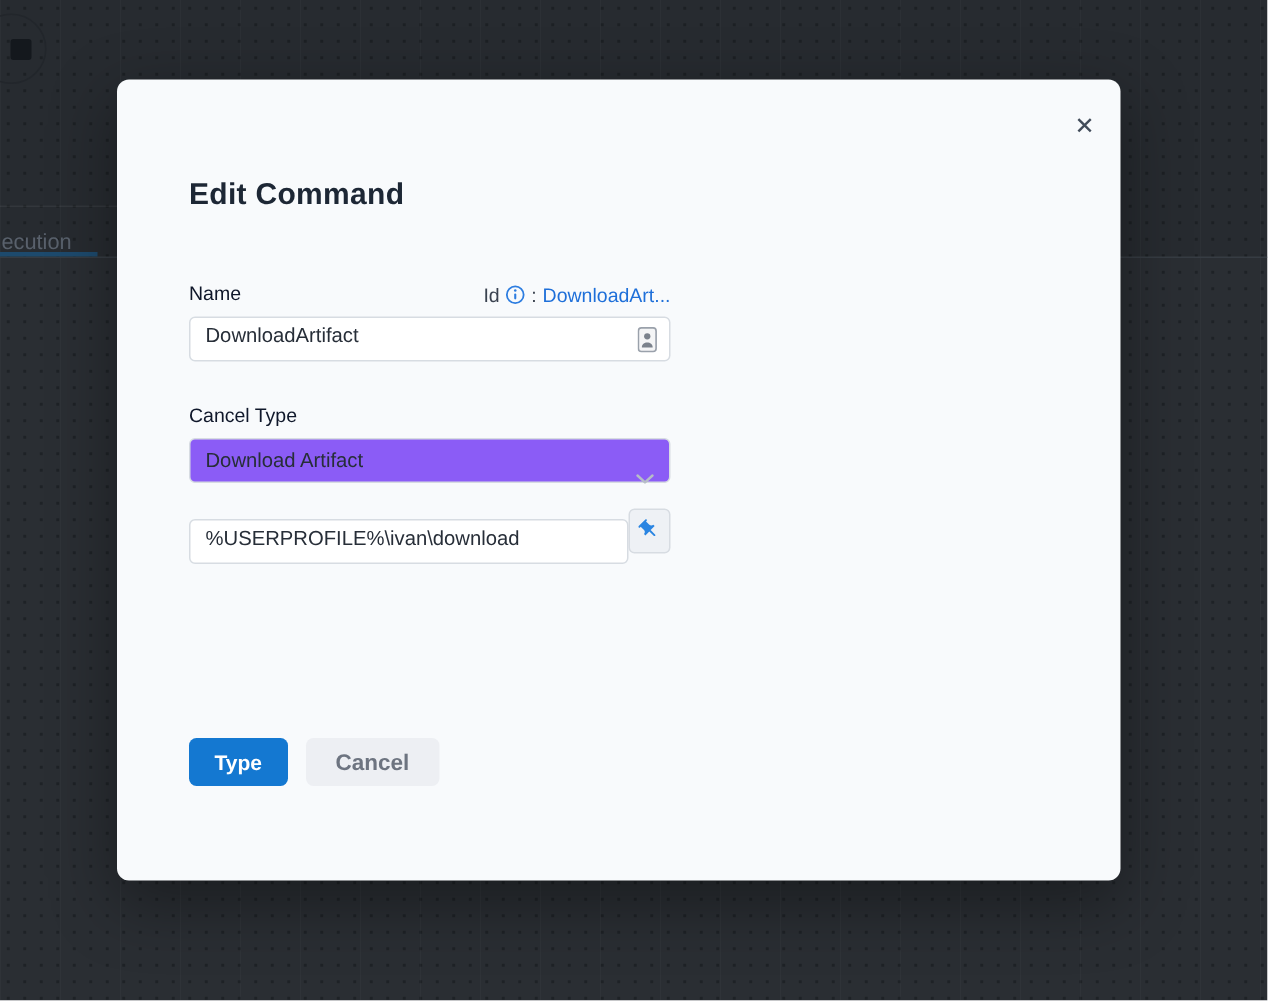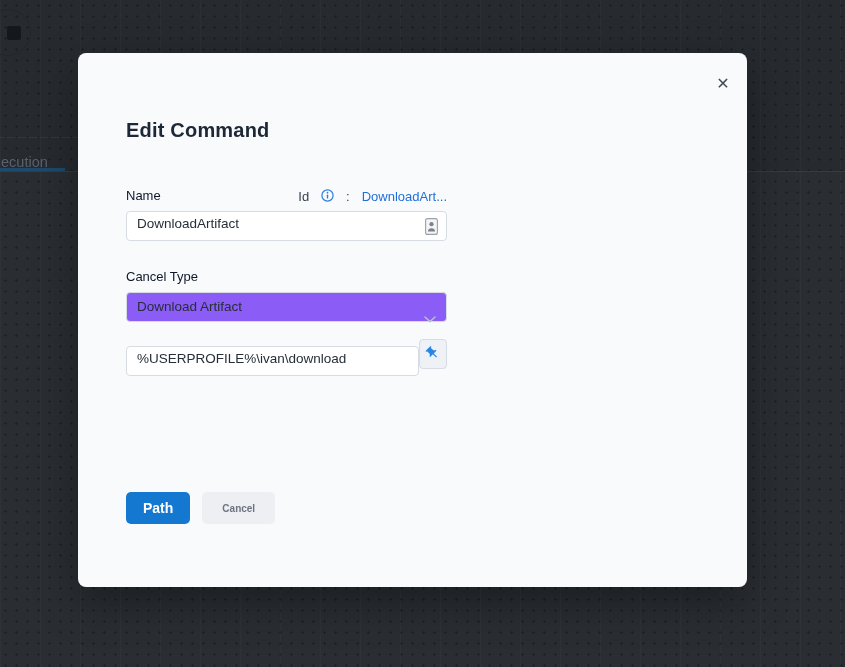--- a/index.html
+++ b/index.html
@@ -53,21 +53,21 @@
   }
 
   .form-col { width: 321px; }
   .field-label { font-size: 13px; line-height: 16px; color: #0f172a; }
   .label-row { display: flex; justify-content: space-between; align-items: center; height: 16px; }
 
   .group-name { margin-top: 43px; }
   .group-type { margin-top: 28px; }
   .group-dest { margin-top: 17px; }
 
-  .id-row { display: flex; gap: 12px; font-size: 13px; color: #3a4250; }
+  .id-row { display: flex; align-items: center; gap: 4px; font-size: 13px; color: #3a4250; }
   .info-icon { display: inline-flex; cursor: pointer; }
   .id-link { color: #1e6fd9; text-decoration: none; font-size: 13px; cursor: pointer; }
 
   .text-input {
     margin-top: 7px; width: 321px; height: 30px;
     border: 1px solid #d7dce2; border-radius: 4px; background: #fff;
     padding: 0 30px 6px 10px; font-size: 13.5px; color: #272e38;
     font-family: "Liberation Sans", sans-serif; outline: none;
   }
   .input-wrap { position: relative; width: 321px; }
@@ -94,21 +94,21 @@
   .pin-icon { transform: rotate(-45deg); }
 
   .buttons-row { margin-top: 116px; display: flex; align-items: center; }
   .save-button {
     height: 32px; padding: 0 17px; border: none; border-radius: 5px;
     background: #1478d1; color: #ffffff; font-size: 14px; font-weight: bold;
     font-family: "Liberation Sans", sans-serif; cursor: pointer;
   }
   .cancel-button {
     height: 32px; padding: 0 20px; margin-left: 12px; border: none; border-radius: 5px;
-    background: #edeff3; color: #6d7480; font-size: 10px; font-weight: bold;
+    background: #edeff3; color: #6d7480; font-size: 15px; font-weight: bold;
     font-family: "Liberation Sans", sans-serif; cursor: pointer;
   }
 </style>
 </head>
 <body>
 
 <div class="stage">
 
   <div class="backdrop">
     <div class="header-band"></div>
@@ -185,20 +185,20 @@
               <span class="pin-icon">
                 <svg width="15" height="15" viewBox="0 0 24 24">
                   <path d="M16,9V4l1,0c0.55,0,1-0.45,1-1v0c0-0.55-0.45-1-1-1H7C6.45,2,6,2.45,6,3v0 c0,0.55,0.45,1,1,1l1,0v5c0,1.66-1.34,3-3,3h0v2h5.97v7l1,1l1-1v-7H19v-2h0C17.34,12,16,10.66,16,9z" fill="#2a85e2"></path>
                 </svg>
               </span>
             </button>
           </div>
         </div>
 
         <div class="buttons-row">
-          <button class="save-button">Path</button>
+          <button class="save-button">Type</button>
           <button class="cancel-button">Cancel</button>
         </div>
 
       </div>
     </div>
   </div>
 </div>
 
 </body></html>

